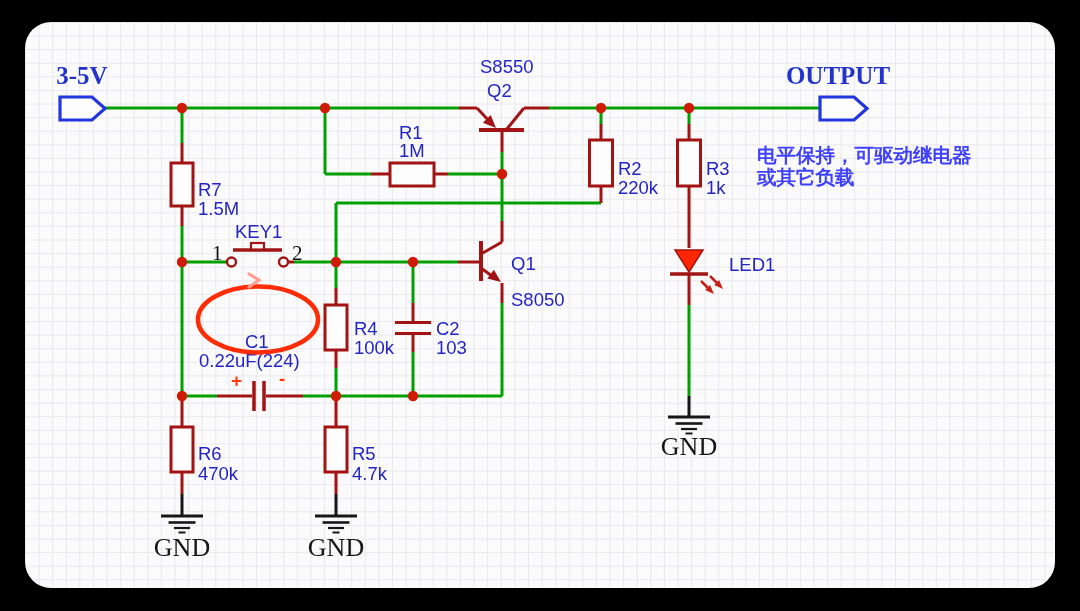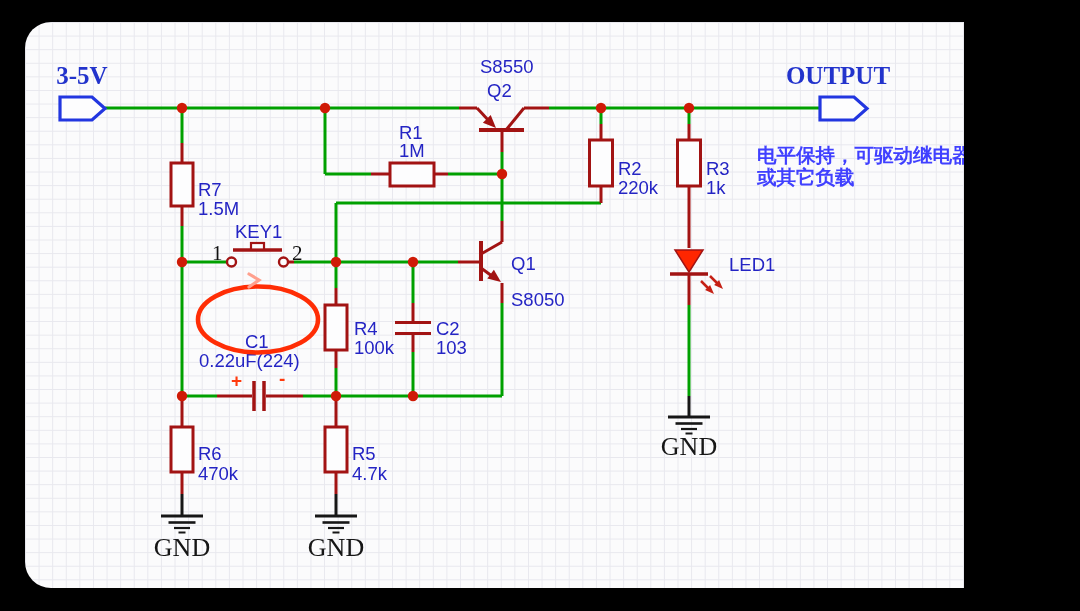--- a/index.html
+++ b/index.html
@@ -1,16 +1,16 @@
 <!DOCTYPE html>
 <html><head>
 <meta charset="utf-8">
 <style>
   html,body{margin:0;padding:0;background:#000;}
-  .stage{position:relative;width:964px;height:611px;background:#000;overflow:hidden;
+  .stage{position:relative;width:1080px;height:611px;background:#000;overflow:hidden;
          font-family:"Liberation Sans","DejaVu Sans",sans-serif;}
   .board{position:absolute;left:25px;top:22px;width:1030px;height:566px;
          background-color:#FBFBFC;border-radius:26px;
          background-image:
            linear-gradient(to right,#E8E8EE 1px,transparent 1px),
            linear-gradient(to bottom,#E8E8EE 1px,transparent 1px);
          background-size:13.6px 13.6px;}
   svg.sch{position:absolute;left:0;top:0;width:1080px;height:611px;}
   
   .w{stroke:#00A000;stroke-width:3;fill:none;}

